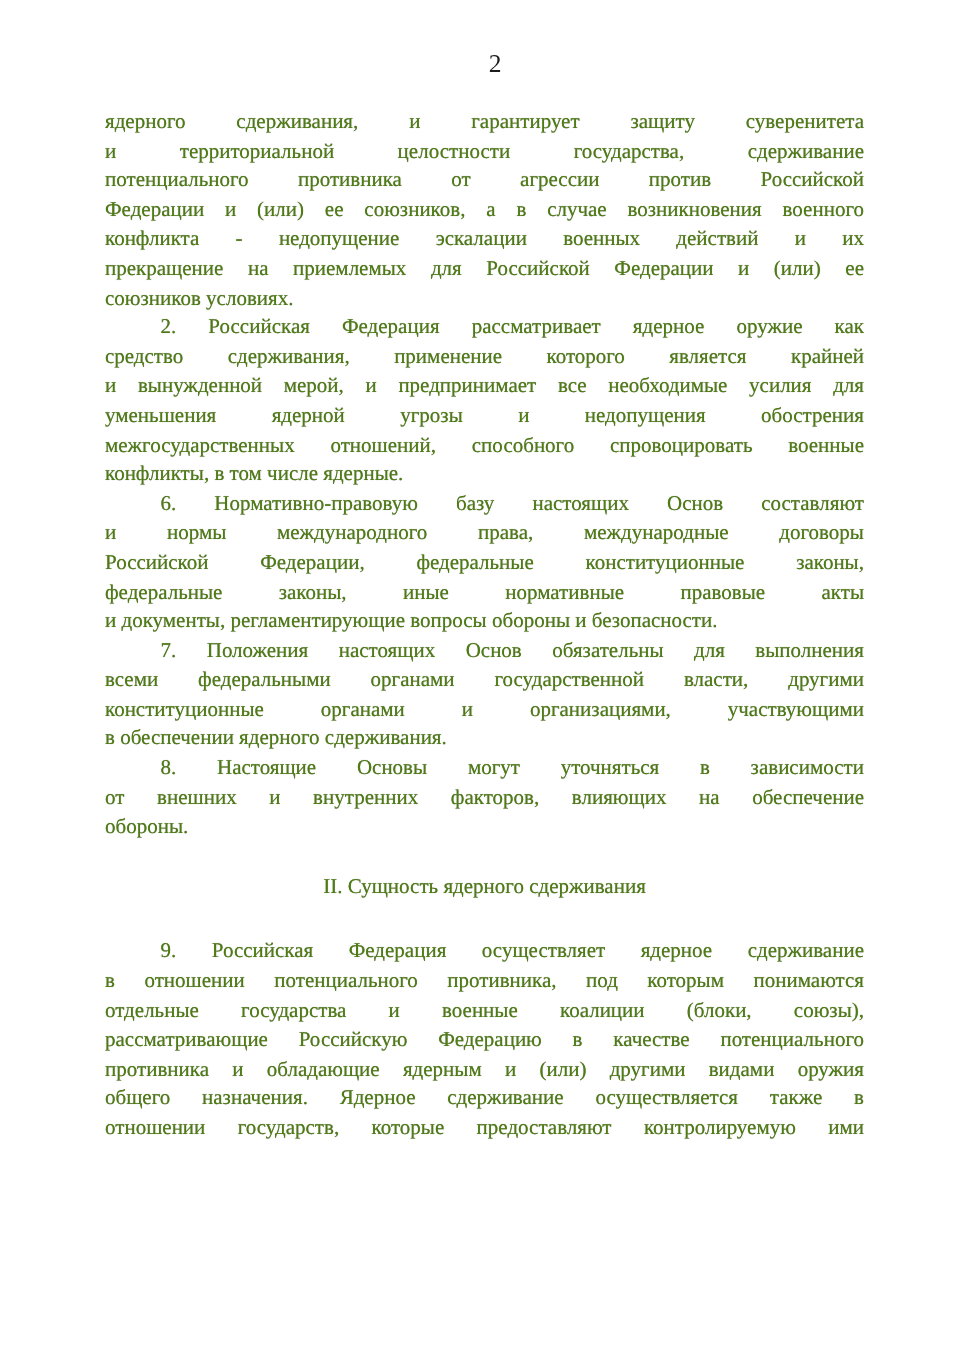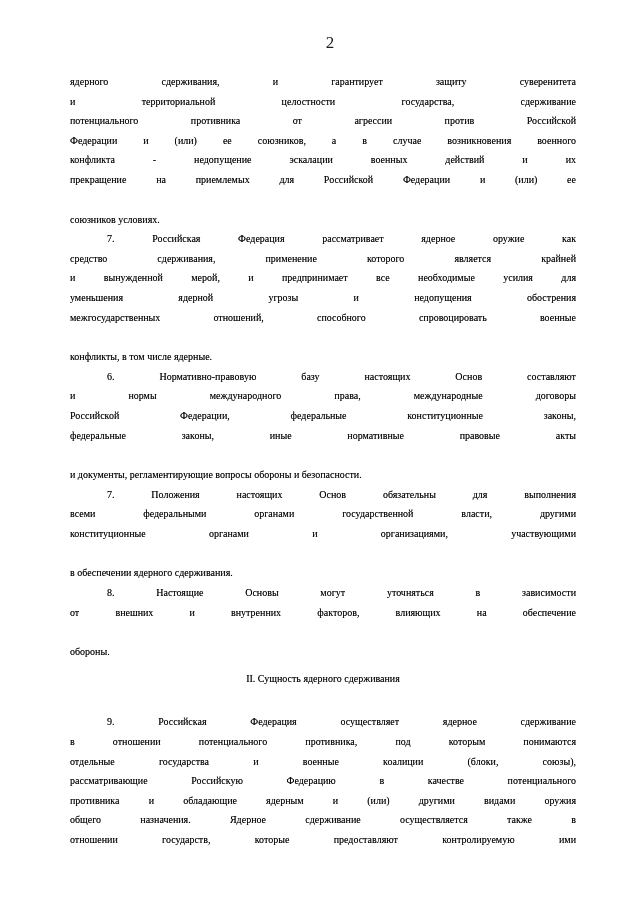--- a/index.html
+++ b/index.html
@@ -22,67 +22,66 @@
     width: 520px;
     text-align: center;
     font-size: 17px;
     color: #1c1c1c;
   }
   .text-column {
     position: absolute;
     left: 70px;
     top: 72px;
     width: 506px;
-    font-size: 10px;
+    font-size: 14px;
     line-height: 19.6px;
-    color: #000000;
+    color: #4d7c0f;
     text-shadow: 0 0 0.5px rgba(28,28,28,0.55);
   }
   .paragraph {
     margin: 0;
     padding: 0;
   }
   .line {
     height: 19.6px;
     overflow: hidden;
     text-align: justify;
     text-align-last: justify;
   }
   .line.last {
     text-align: right;
     text-align-last: left;
-    margin-top: 20px;
   }
   .line.indent {
     padding-left: 37px;
   }
   .heading {
     height: 19.6px;
-    margin: 7px 0 24px 0;
+    margin: 20px 0 24px 0;
     text-align: center;
     text-align-last: center;
   }
 </style>
 </head>
 <body>
 
 <div class="page">
   <div class="page-number">2</div>
   <div class="text-column" id="doc-body">
       <div class="paragraph">
         <div class="line">ядерного сдерживания, и гарантирует защиту суверенитета</div>
         <div class="line">и территориальной целостности государства, сдерживание</div>
         <div class="line">потенциального противника от агрессии против Российской</div>
         <div class="line">Федерации и (или) ее союзников, а в случае возникновения военного</div>
         <div class="line">конфликта - недопущение эскалации военных действий и их</div>
         <div class="line">прекращение на приемлемых для Российской Федерации и (или) ее</div>
         <div class="line last">союзников условиях.</div>
       </div>
       <div class="paragraph">
-        <div class="line indent">7. Российская Федерация рассматривает ядерное оружие как</div>
+        <div class="line indent">2. Российская Федерация рассматривает ядерное оружие как</div>
         <div class="line">средство сдерживания, применение которого является крайней</div>
         <div class="line">и вынужденной мерой, и предпринимает все необходимые усилия для</div>
         <div class="line">уменьшения ядерной угрозы и недопущения обострения</div>
         <div class="line">межгосударственных отношений, способного спровоцировать военные</div>
         <div class="line last">конфликты, в том числе ядерные.</div>
       </div>
       <div class="paragraph">
         <div class="line indent">6. Нормативно-правовую базу настоящих Основ составляют</div>
         <div class="line">и нормы международного права, международные договоры</div>
         <div class="line">Российской Федерации, федеральные конституционные законы,</div>

